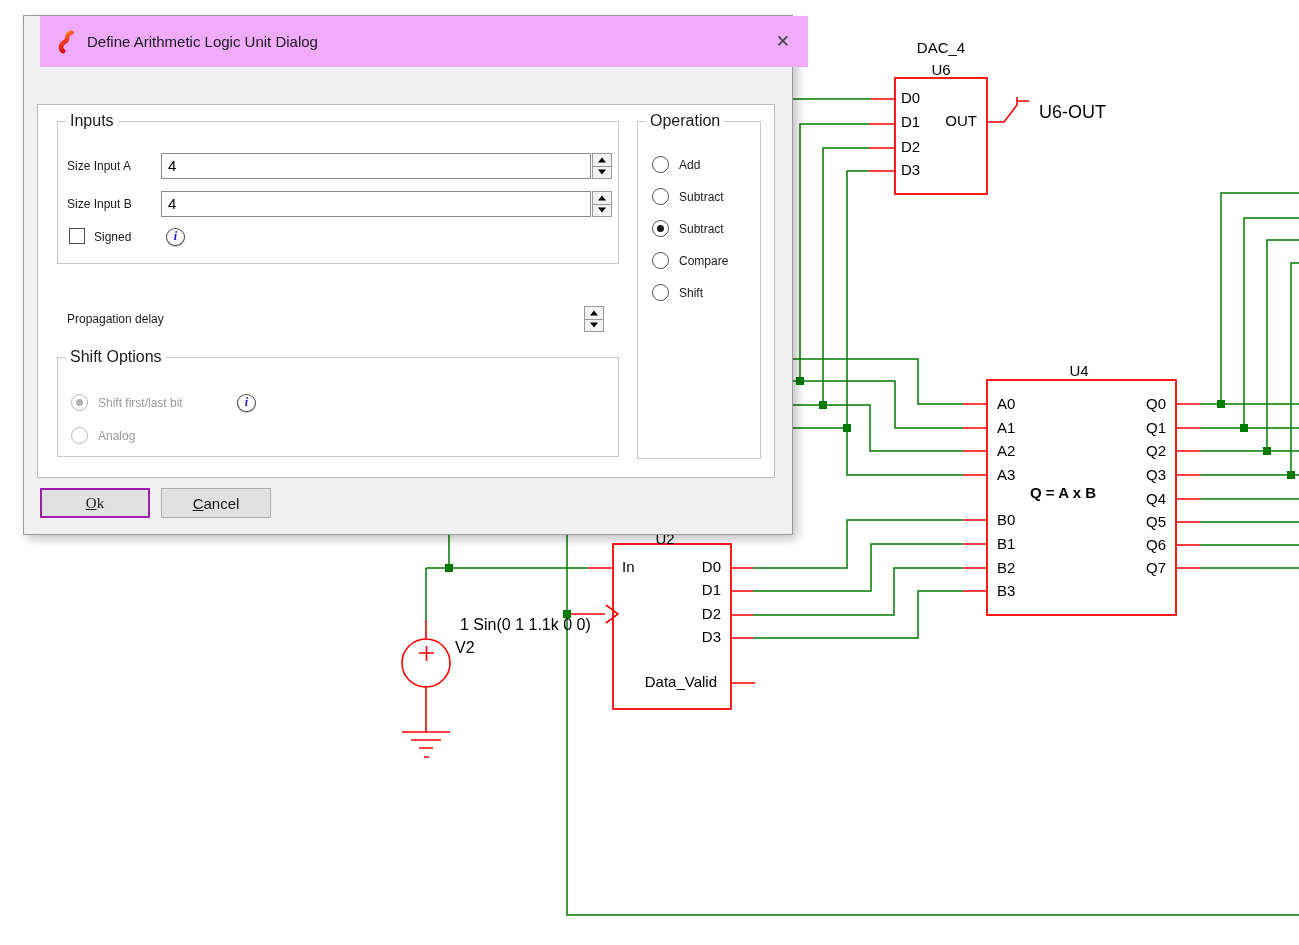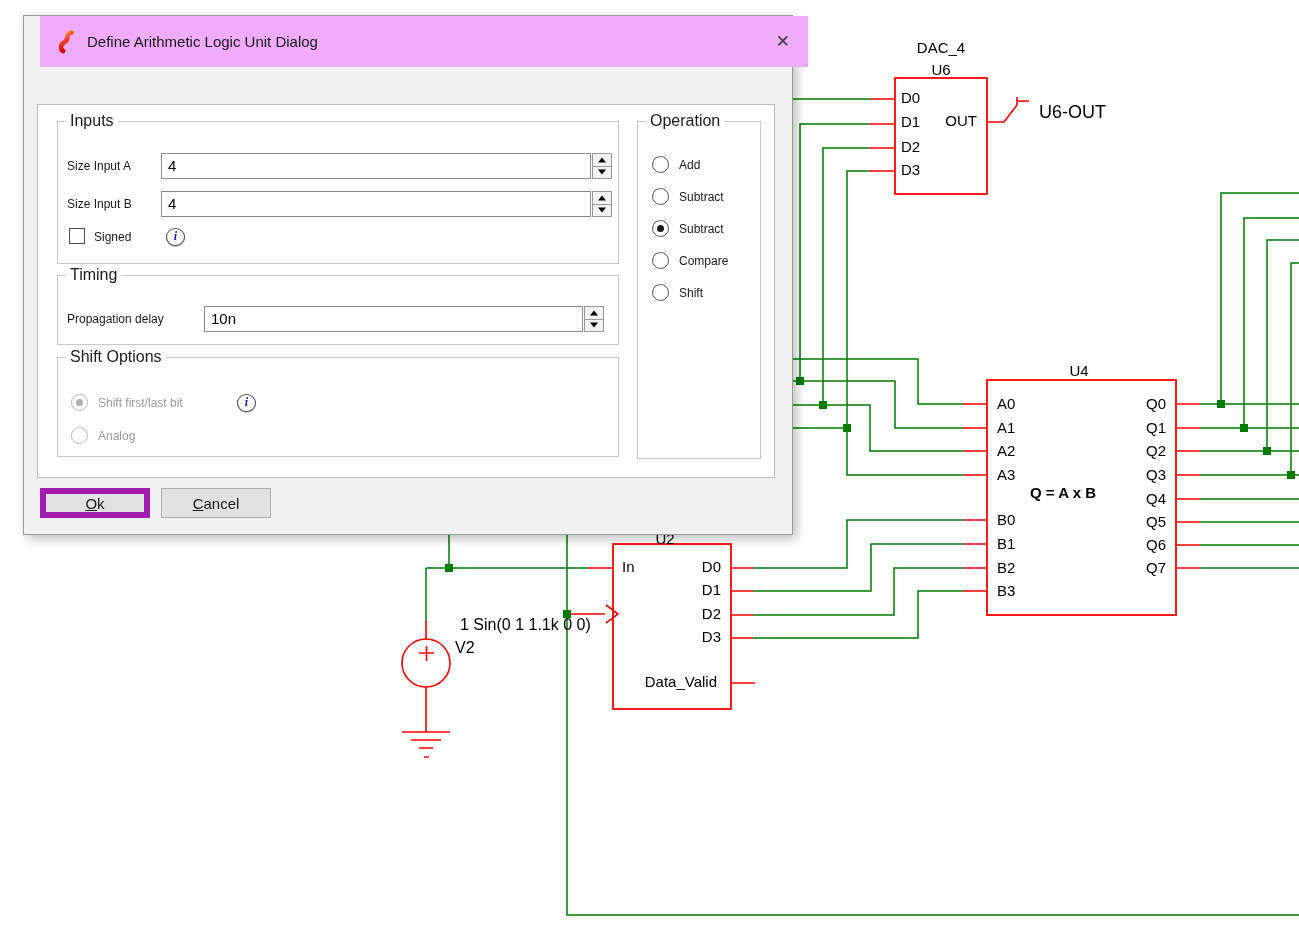--- a/index.html
+++ b/index.html
@@ -56,21 +56,21 @@
   .rb.sel::after{content:'';position:absolute;left:4px;top:4px;width:7px;height:7px;border-radius:50%;background:#1a1a1a;}
   .rb.dis{border-color:#b5b5b5;}
   .rb.dis.sel::after{background:#b0b0b0;}
 
   .info{position:absolute;width:17px;height:16px;border:1px solid #4a4a4a;border-radius:50%;
         background:#fdfdfd;box-shadow:0 1px 0 #bbb;text-align:center;line-height:15px;
         font-family:"Liberation Serif",serif;font-style:italic;font-weight:bold;font-size:12px;color:#1313cc;z-index:6;}
 
   .btn{position:absolute;height:30px;background:#e1e1e1;border:1px solid #adadad;
        font-family:"Liberation Sans",sans-serif;font-size:15px;color:#1a1a1a;z-index:6;padding:0;}
-  .btn.default{border:6px solid #a21caf;}
+  .btn.default{border:2px solid #a21caf;font-family:Liberation Serif, serif;}
   .u{text-decoration:underline;}
 </style>
 </head>
 <body>
 
 <svg id="schem" width="1299" height="945" viewBox="0 0 1299 945">
 
   <path class="w" d="M790,99 H871"></path>
   <path class="w" d="M800,381 V124 H869"></path>
   <path class="w" d="M823,405 V148 H869"></path>
@@ -192,25 +192,21 @@
   <span class="lbl" style="left:43px;top:175px;line-height:26px;">Size Input B</span>
   <div class="field" style="left:137px;top:175px;width:430px;">4</div>
   <div class="spin" style="left:568px;top:175px;">
     <div class="sb up"></div>
     <div class="sb dn"></div>
   </div>
   <span class="cb" style="left:45px;top:212px;"></span>
   <span class="lbl" style="left:70px;top:211px;line-height:20px;">Signed</span>
   <span class="info" style="left:142px;top:212px;">i</span>
 
-  <div class="group" style="left:33px;top:259px;width:562px;height:70px;">
-    <span class="legend">Timing</span>
-  </div>
   <span class="lbl" style="left:43px;top:290px;line-height:26px;">Propagation delay</span>
-  <div class="field" style="left:180px;top:290px;width:379px;">10n</div>
   <div class="spin" style="left:560px;top:290px;">
     <div class="sb up"></div>
     <div class="sb dn"></div>
   </div>
 
   <div class="group" style="left:33px;top:341px;width:562px;height:100px;">
     <span class="legend">Shift Options</span>
   </div>
   <span class="rb dis sel" style="left:47px;top:378px;"></span>
   <span class="lbl dis" style="left:74px;top:377px;line-height:20px;">Shift first/last bit</span>

